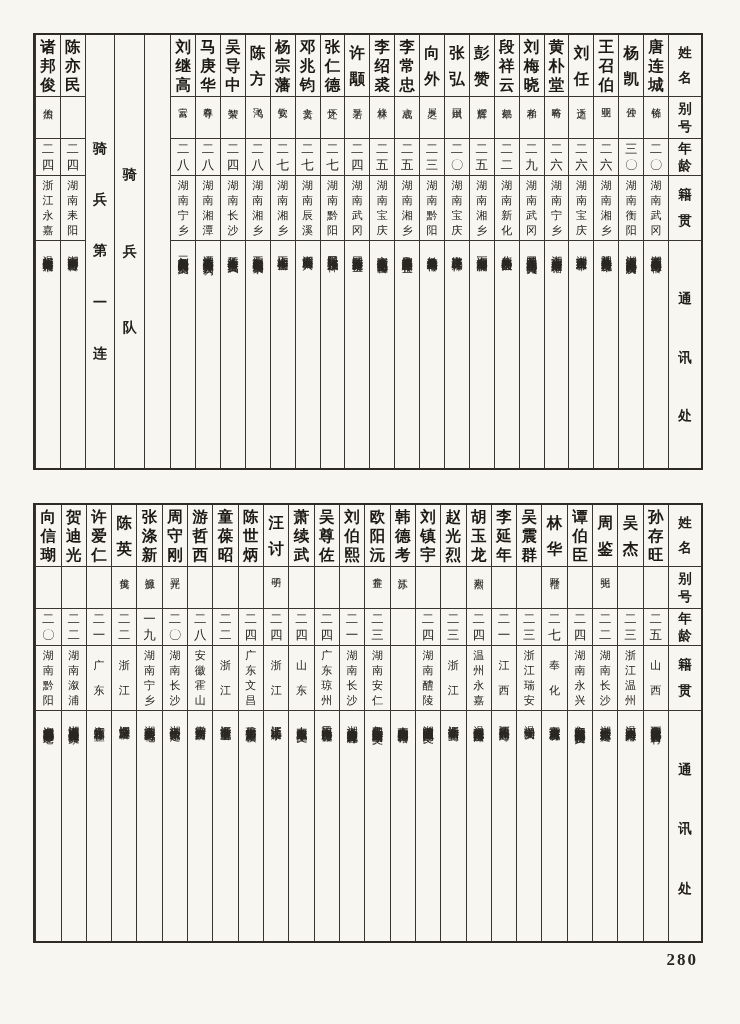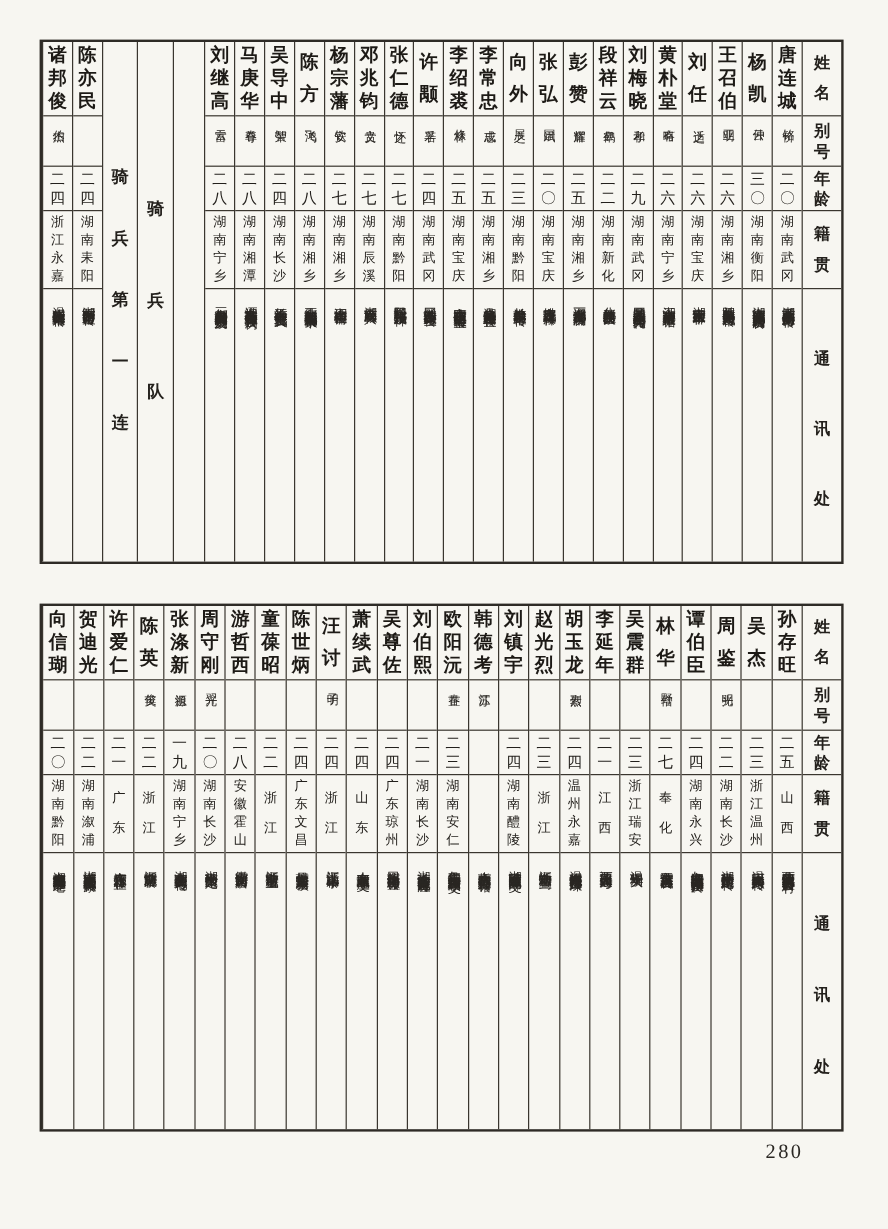--- a/index.html
+++ b/index.html
@@ -49,22 +49,23 @@
   
   .spread{display:flex;flex-direction:column;justify-content:space-evenly;align-items:center;width:100%;}
   .spread span{display:block;line-height:1;}
   .name{font-size:15.5px;font-weight:bold;color:#1d1a16;}
   .age{font-size:12.5px;}
   .origin{font-size:11px;}
   .hdr{font-size:13.5px;font-weight:bold;}
   .section-label{font-size:14px;font-weight:bold;}
   .page-number{
     position:absolute;left:638px;top:950px;width:60px;
-    font-size:17px;letter-spacing:2px;color:#2a2723;text-align:left;
+    font-size:17px;letter-spacing:2px;color:#2a2723;text-align:right;
     font-family:"Liberation Serif","DejaVu Serif",serif;
+    font-weight:bold;
   }
 </style>
 </head>
 <body>
 
 <div class="sheet">
   <div id="table-top" class="vtable">
       <div class="col header-col">
         <div class="cell cell-name spread hdr">
           <span>姓</span>

